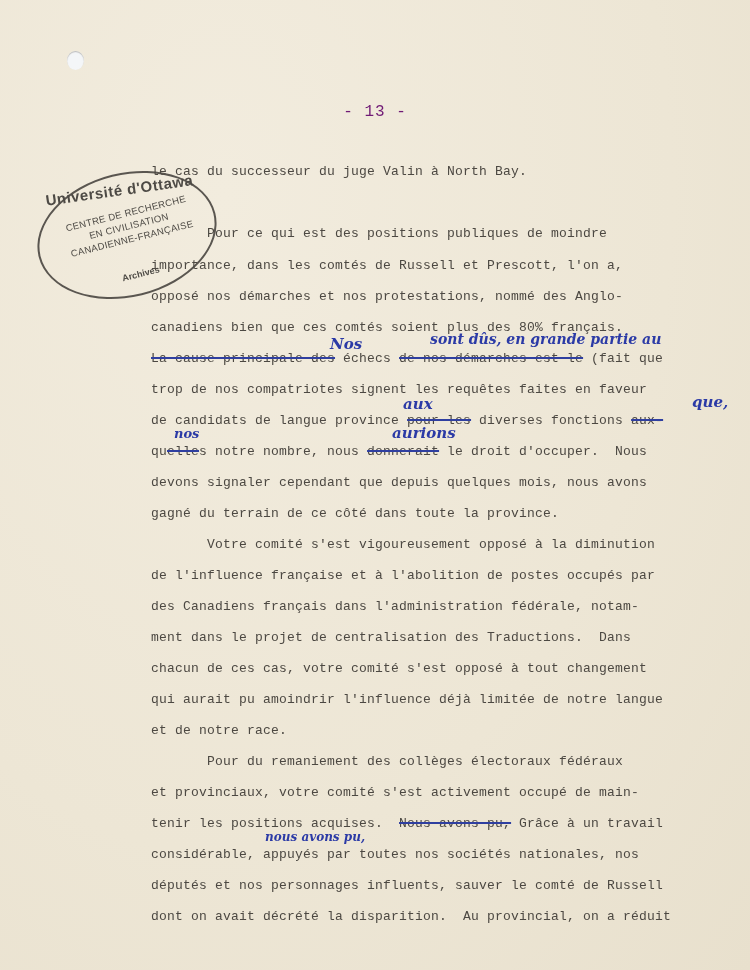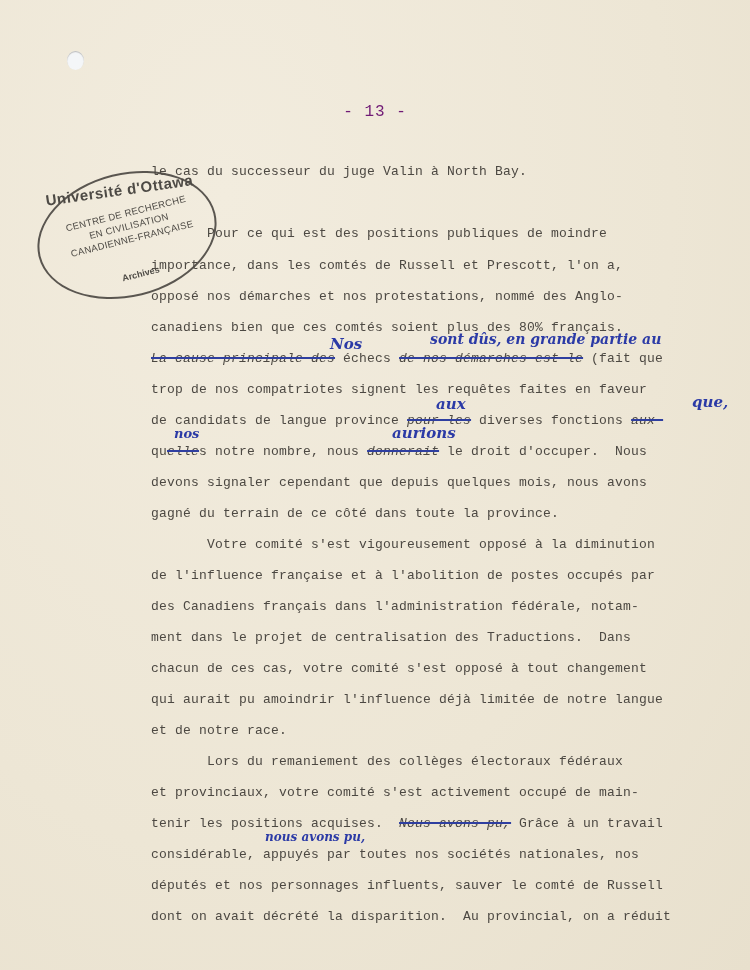--- a/index.html
+++ b/index.html
@@ -15,21 +15,21 @@
     border-radius: 50%; background: #f4f6f8; box-shadow: inset 0 1px 1px #bbb;
   }
   .page-number {
     position: absolute; left: 0; width: 750px; top: 103px; text-align: center;
     font-size: 16px; letter-spacing: 1px; color: #701a75;
   }
   .line {
     position: absolute; left: 151px; font-size: 13px; white-space: pre;
     color: #4c4842; letter-spacing: 0.2px;
   }
-  .struck { text-decoration: line-through; text-decoration-color: #2f3fa0; text-decoration-thickness: 1.6px; font-style: italic; }
+  .struck { text-decoration: line-through; text-decoration-color: #2f3fa0; text-decoration-thickness: 1.6px; }
   .hand {
     position: absolute; font-family: "DejaVu Serif", serif; font-style: italic;
     color: #2b3aa6; font-size: 15px; font-weight: bold; white-space: pre; text-align: right;
   }
   .stamp {
     position: absolute; left: 36px; top: 173px; width: 178px; height: 120px;
     transform: rotate(-14deg);
     border: 2px solid #5a5650; border-radius: 50%;
     color: #4d4a45; font-family: "Liberation Sans", sans-serif;
   }
@@ -73,26 +73,26 @@
 <div class="line" style="top:444px"><span>qu</span><span class="struck">elle</span><span>s notre nombre, nous </span><span class="struck">donnerait</span><span> le droit d'occuper.  Nous</span></div>
 <div class="line" style="top:475px">devons signaler cependant que depuis quelques mois, nous avons</div>
 <div class="line" style="top:506px">gagné du terrain de ce côté dans toute la province.</div>
 <div class="line" style="top:537px">       Votre comité s'est vigoureusement opposé à la diminution</div>
 <div class="line" style="top:568px">de l'influence française et à l'abolition de postes occupés par</div>
 <div class="line" style="top:599px">des Canadiens français dans l'administration fédérale, notam-</div>
 <div class="line" style="top:630px">ment dans le projet de centralisation des Traductions.  Dans</div>
 <div class="line" style="top:661px">chacun de ces cas, votre comité s'est opposé à tout changement</div>
 <div class="line" style="top:692px">qui aurait pu amoindrir l'influence déjà limitée de notre langue</div>
 <div class="line" style="top:723px">et de notre race.</div>
-<div class="line" style="top:754px">       Lors du remaniement des collèges électoraux fédéraux</div>
+<div class="line" style="top:754px">       Pour du remaniement des collèges électoraux fédéraux</div>
 <div class="line" style="top:785px">et provinciaux, votre comité s'est activement occupé de main-</div>
 <div class="line" style="top:816px"><span>tenir les positions acquises.  </span><span class="struck">Nous avons pu,</span><span> Grâce à un travail</span></div>
 <div class="line" style="top:847px">considérable, appuyés par toutes nos sociétés nationales, nos</div>
 <div class="line" style="top:878px">députés et nos personnages influents, sauver le comté de Russell</div>
 <div class="line" style="top:909px">dont on avait décrété la disparition.  Au provincial, on a réduit</div>
 
 <div class="hand" style="left:330px; top:335px;">Nos</div>
 <div class="hand" style="left:430px; top:331px; font-size:14px;">sont dûs, en grande partie au</div>
-<div class="hand" style="left:436px; top:395px;">aux</div>
+<div class="hand" style="left:403px; top:395px;">aux</div>
 <div class="hand" style="left:692px; top:393px;">que,</div>
 <div class="hand" style="left:174px; top:426px; font-size:13px;">nos</div>
 <div class="hand" style="left:392px; top:424px;font-style:italic;">aurions</div>
 <div class="hand" style="left:265px; top:830px; font-size:12px;">nous avons pu,</div>
 
 </body></html>

